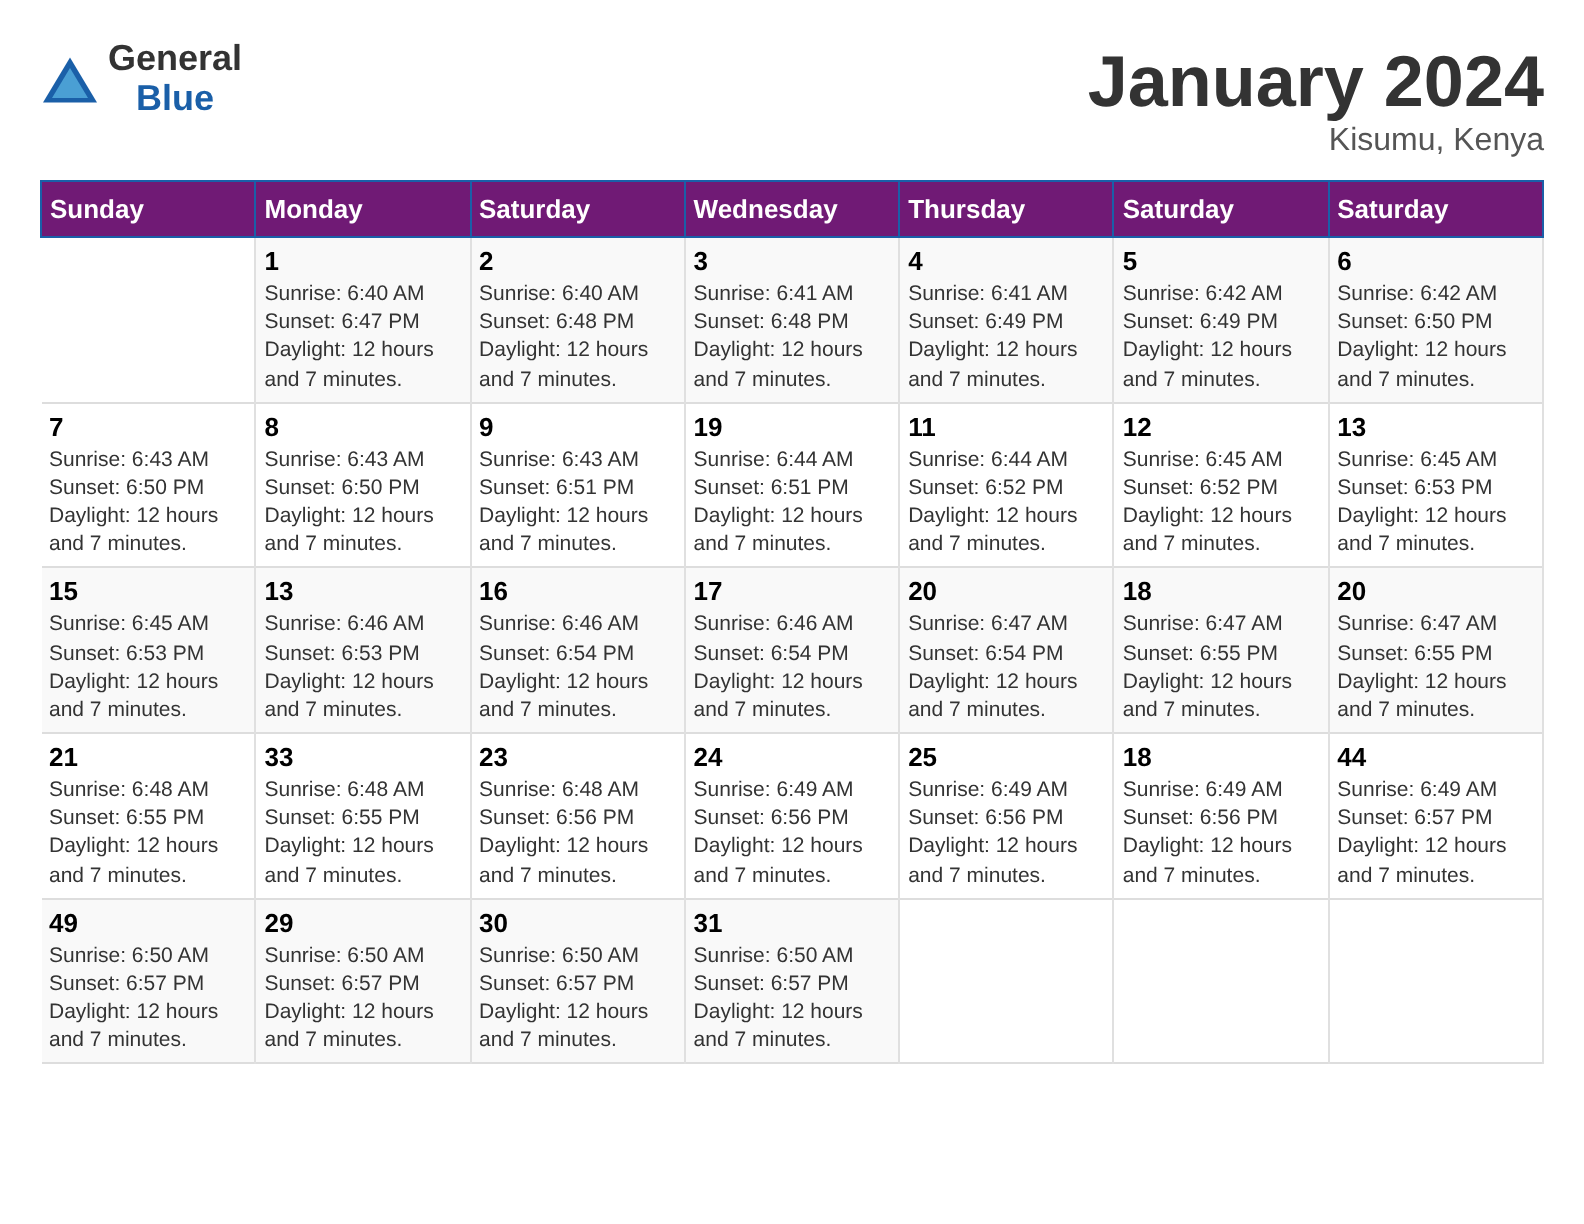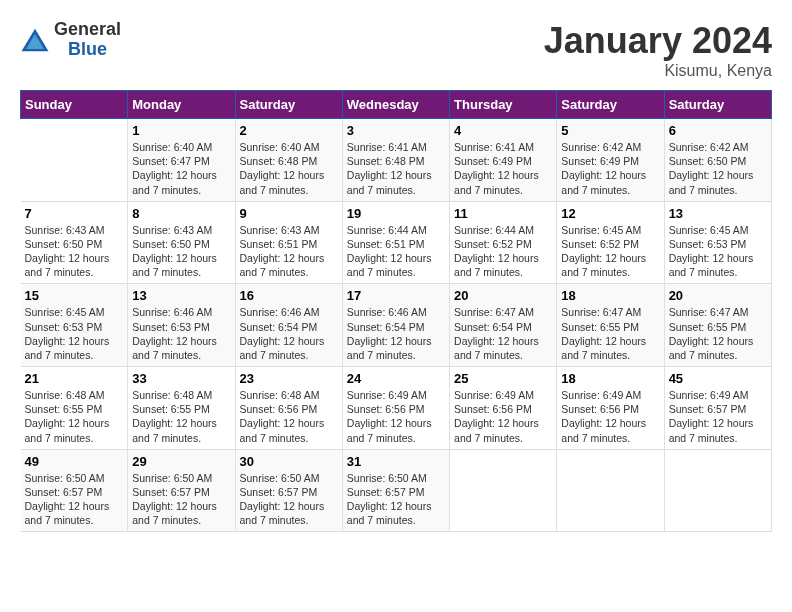--- a/index.html
+++ b/index.html
@@ -289,21 +289,21 @@
 Sunset: 6:56 PM
 Daylight: 12 hours and 7 minutes.</div>
         </td>
         <td>
           <span class="day-number">18</span>
           <div class="day-info" style="white-space: pre-line;">Sunrise: 6:49 AM
 Sunset: 6:56 PM
 Daylight: 12 hours and 7 minutes.</div>
         </td>
         <td>
-          <span class="day-number">45</span>
+          <span class="day-number">44</span>
           <div class="day-info" style="white-space: pre-line;">Sunrise: 6:49 AM
 Sunset: 6:57 PM
 Daylight: 12 hours and 7 minutes.</div>
         </td>
       </tr>
       <tr>
         <td>
           <span class="day-number">49</span>
           <div class="day-info" style="white-space: pre-line;">Sunrise: 6:50 AM
 Sunset: 6:57 PM

